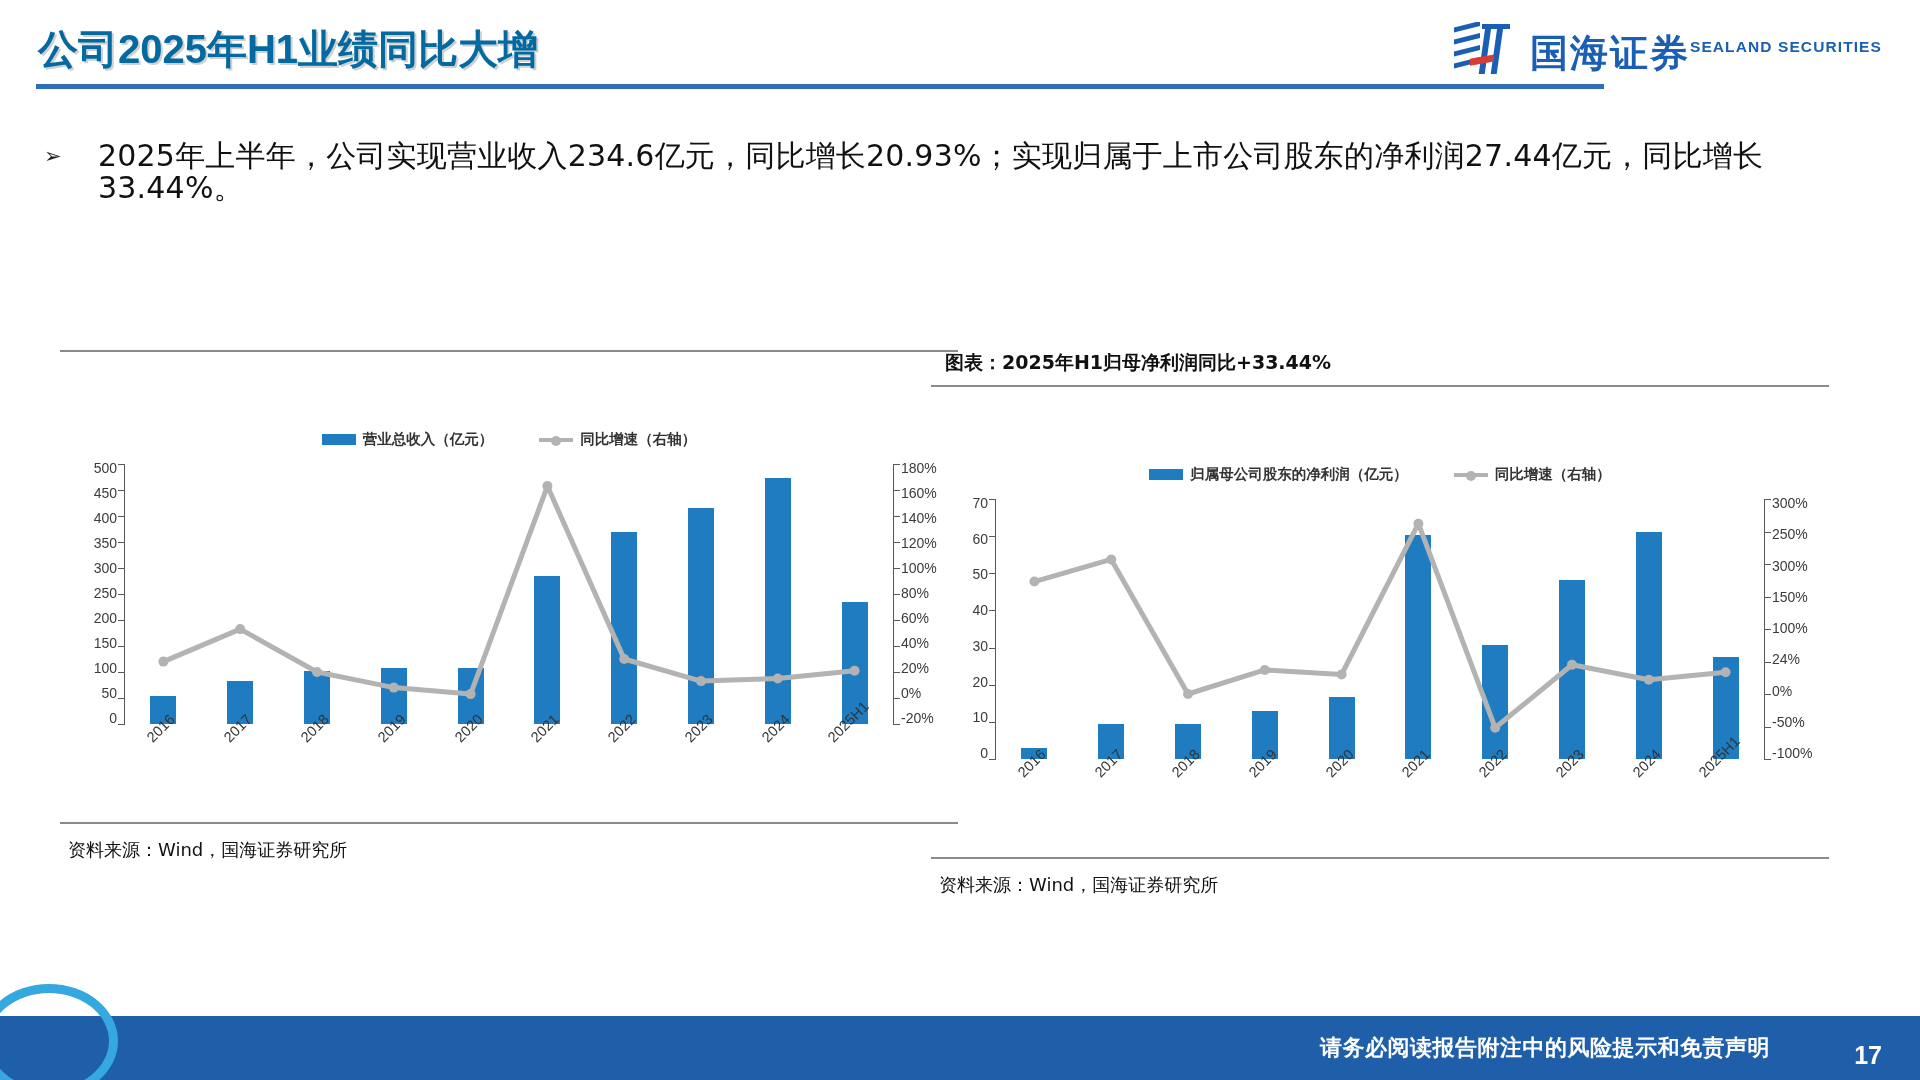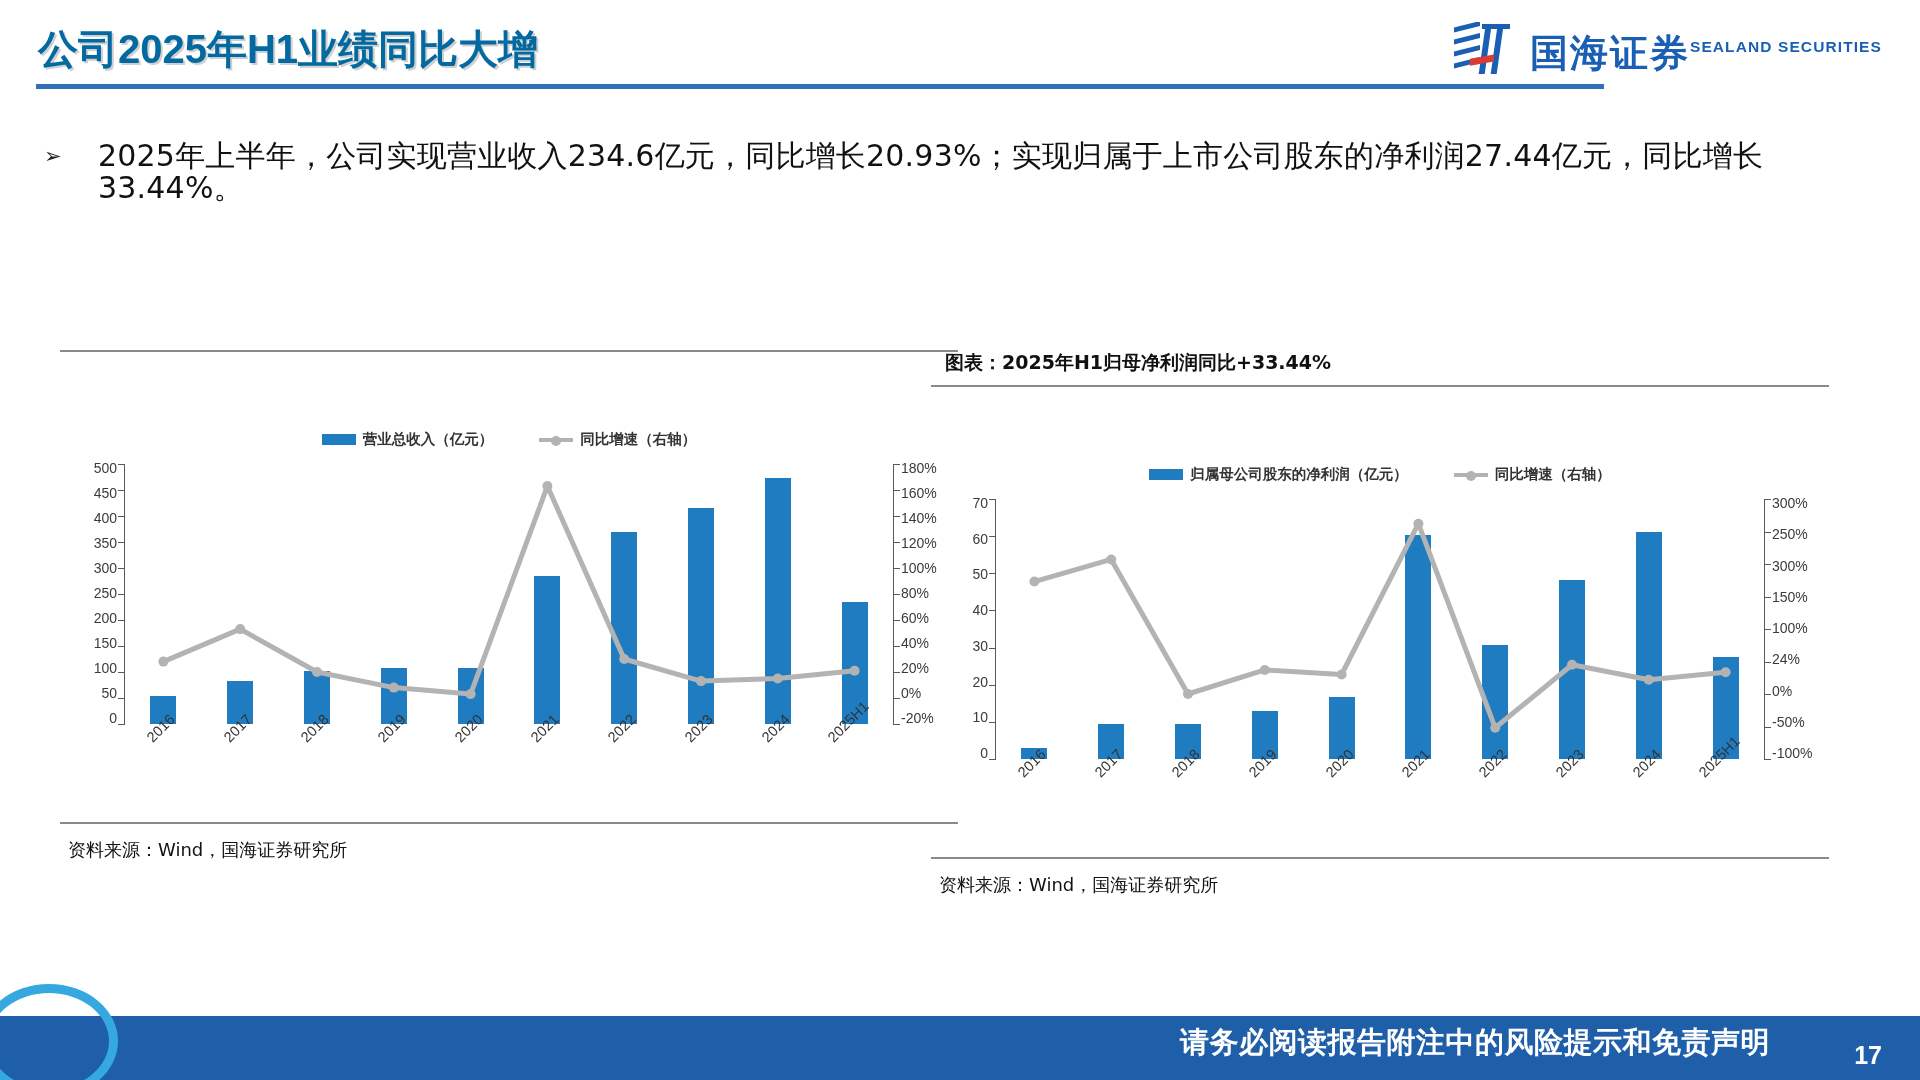--- a/index.html
+++ b/index.html
@@ -136,21 +136,21 @@
   .footer-band{
     position:absolute;left:0;bottom:0;width:1920px;height:64px;background:#1f5fa9;
   }
   .footer-arc{
     position:absolute;left:-20px;bottom:-18px;width:120px;height:96px;
     border:9px solid #35a8e0;border-radius:50%;background:transparent;
     clip-path:inset(0 0 18px 0);
   }
   .footer-note{
     position:absolute;right:150px;bottom:17px;
-    font-size:29px;font-weight:bold;color:#ffffff;letter-spacing:0.5px;
+    font-size:22px;font-weight:bold;color:#ffffff;letter-spacing:0.5px;
     font-family:"DejaVu Sans","Liberation Sans",sans-serif;
   }
   .footer-page{
     position:absolute;right:38px;bottom:10px;
     font-size:25px;font-weight:bold;color:#ffffff;
     font-family:"Liberation Sans",sans-serif;
   }
 </style>
 </head>
 <body>

